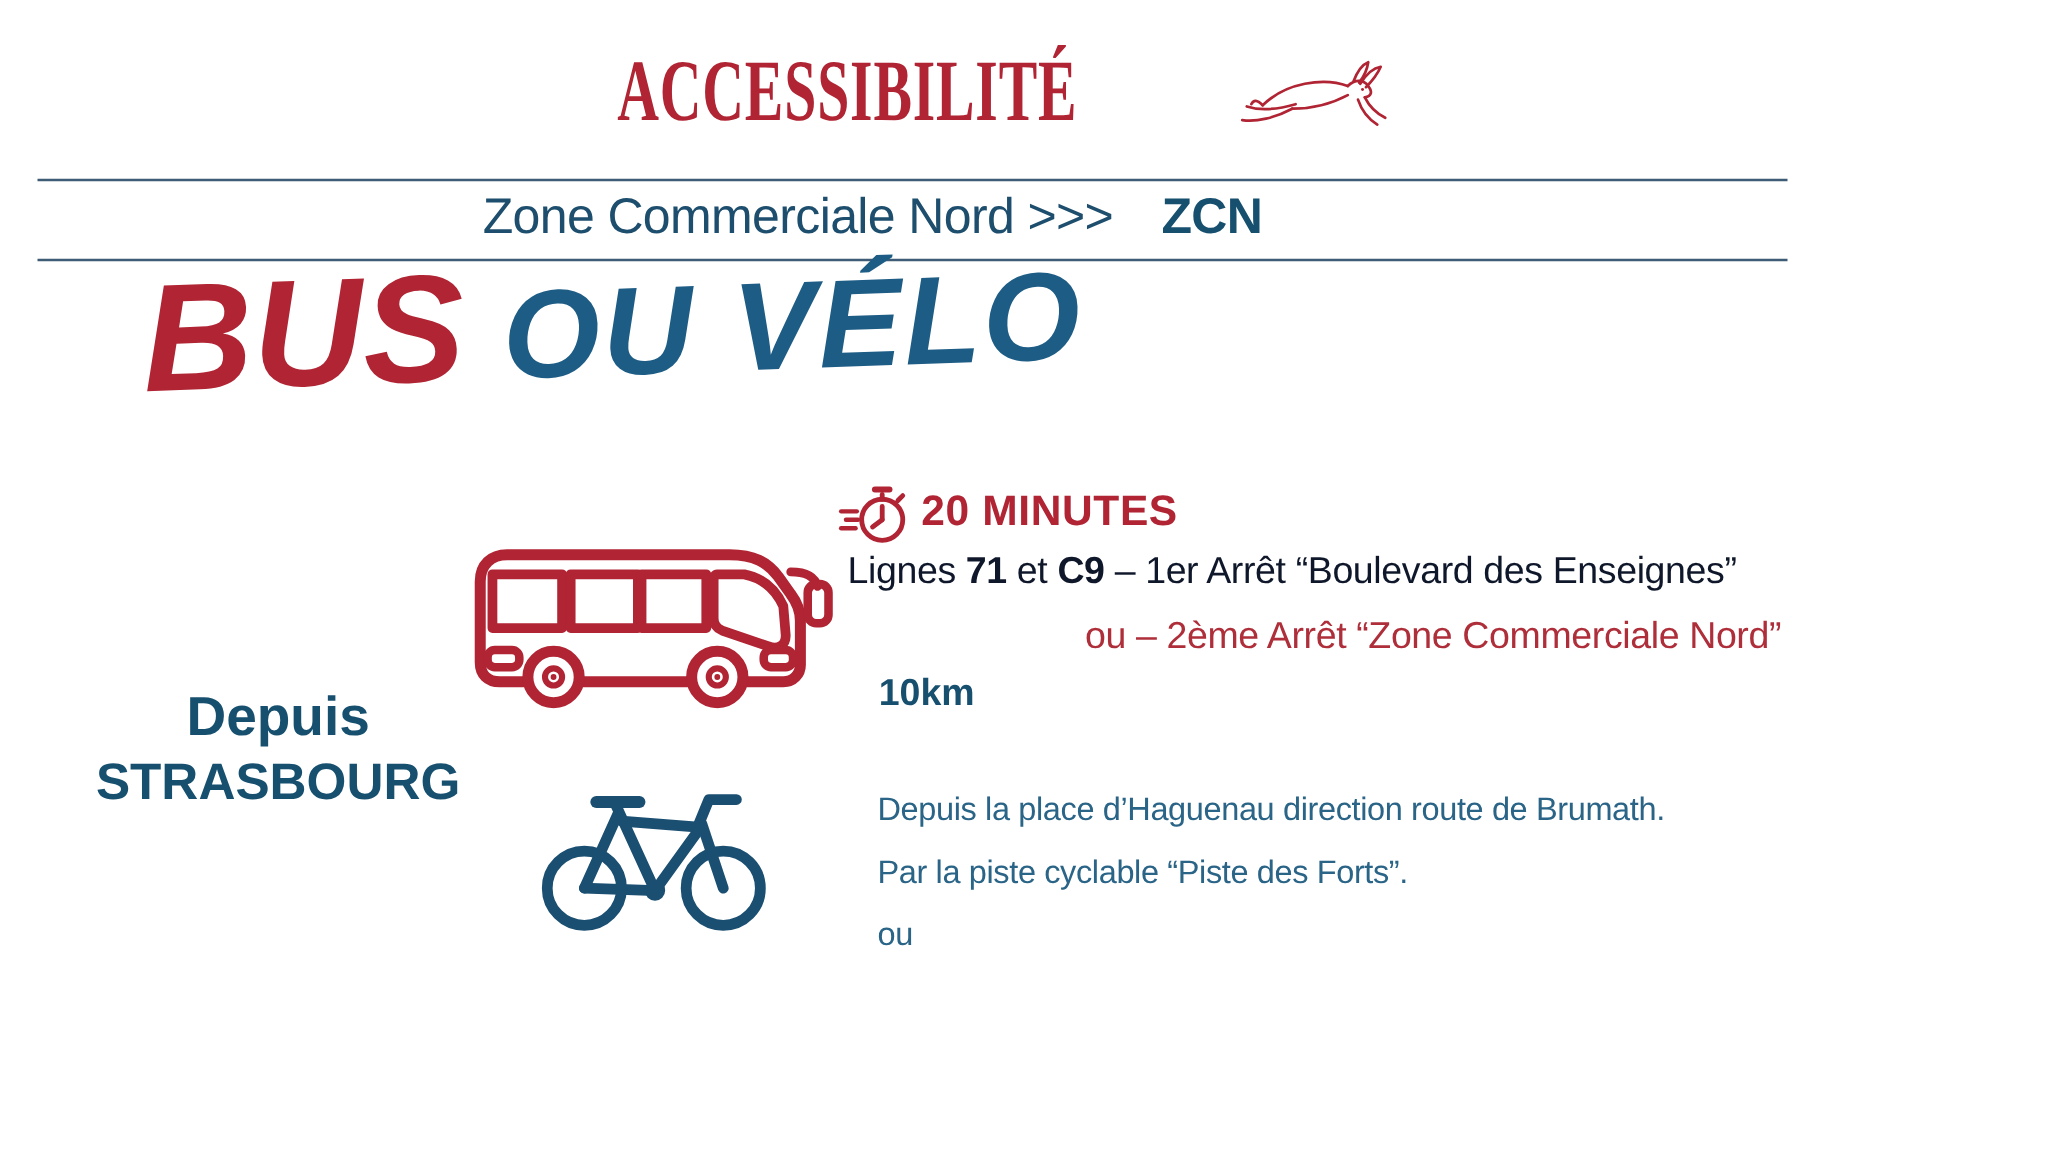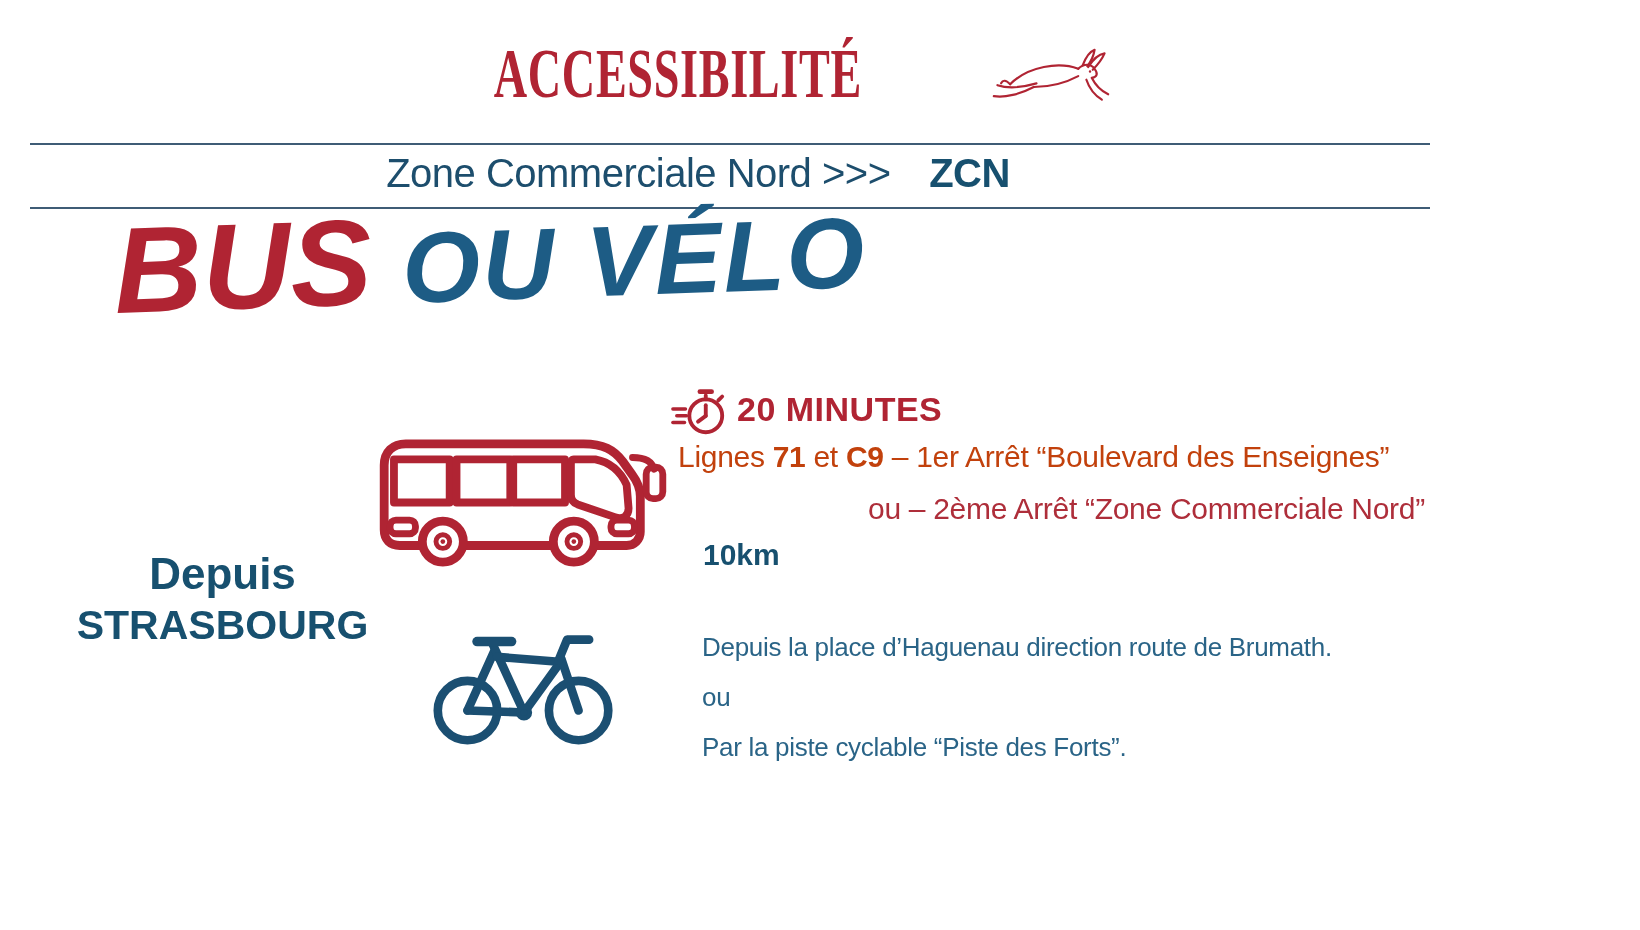--- a/index.html
+++ b/index.html
@@ -27,21 +27,21 @@
   .word-velo{font-size:100px;color:#1d5c85;letter-spacing:2px;margin-left:26px;}
 
   
   .bus-icon{position:absolute;left:376px;top:436px;}
   .stopwatch{position:absolute;left:670px;top:382px;}
   .bicycle{position:absolute;left:433px;top:630px;}
 
   
   .duration{position:absolute;left:737px;top:390px;font-size:34px;font-weight:700;
             color:#b02433;letter-spacing:0.5px;white-space:nowrap;}
-  .bus-line1{position:absolute;left:678px;top:440px;font-size:30px;color:#c2410c;
+  .bus-line1{position:absolute;left:678px;top:440px;font-size:30px;color:#0f172a;
              letter-spacing:-0.3px;white-space:nowrap;}
   .bus-line1 b, .bus-line2 b{font-weight:700;}
   .bus-line2{position:absolute;left:868px;top:492px;font-size:30px;color:#ae2e3a;
              letter-spacing:-0.3px;white-space:nowrap;}
 
   
   .distance{position:absolute;left:703px;top:538px;font-size:30px;font-weight:700;color:#17506f;}
   .bike-text{position:absolute;left:702px;top:622px;font-size:26px;color:#2a6487;
              line-height:50px;letter-spacing:-0.3px;white-space:nowrap;}
 
@@ -142,17 +142,17 @@
       <line x1="67" y1="28" x2="131" y2="33"></line>
       <line x1="95" y1="86" x2="134" y2="32"></line>
       <line x1="134" y1="30" x2="152" y2="84"></line>
       <path d="M 131 32 L 140 10 H 163"></path>
       <circle cx="95" cy="86" r="6" fill="#1b4f72" stroke-width="5"></circle>
     </svg>
   </span>
 
   <div class="bike-text">
     <div>Depuis la place d’Haguenau direction route de Brumath.</div>
+    <div>Par la piste cyclable “Piste des Forts”.</div>
     <div>ou</div>
-    <div>Par la piste cyclable “Piste des Forts”.</div>
   </div>
 
 </div>
 
 </body></html>

